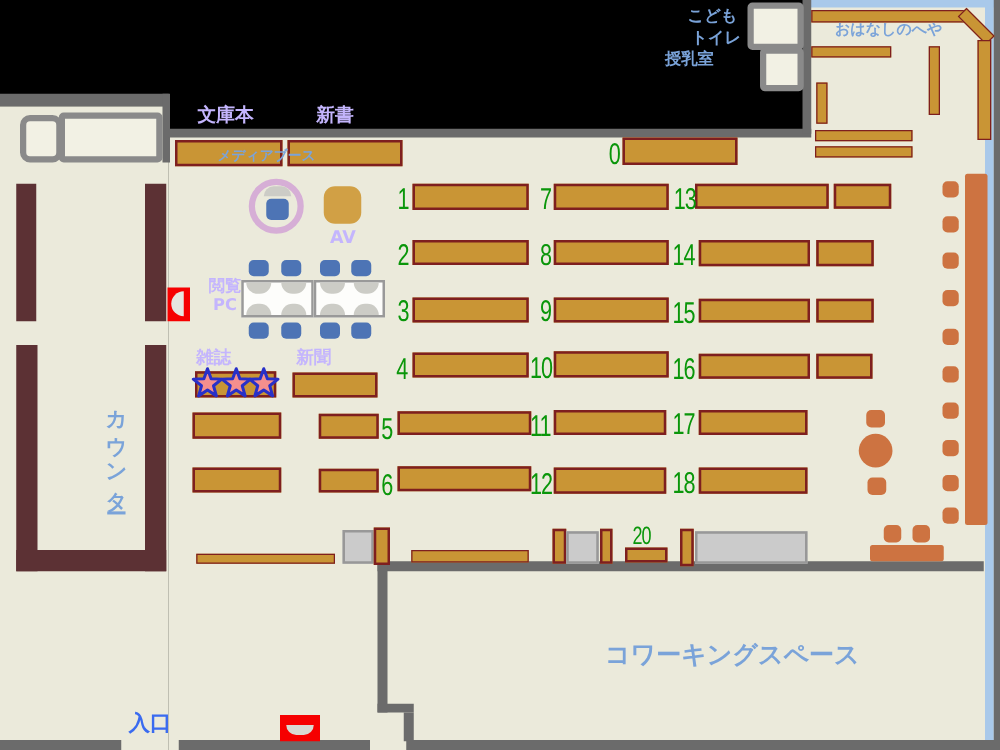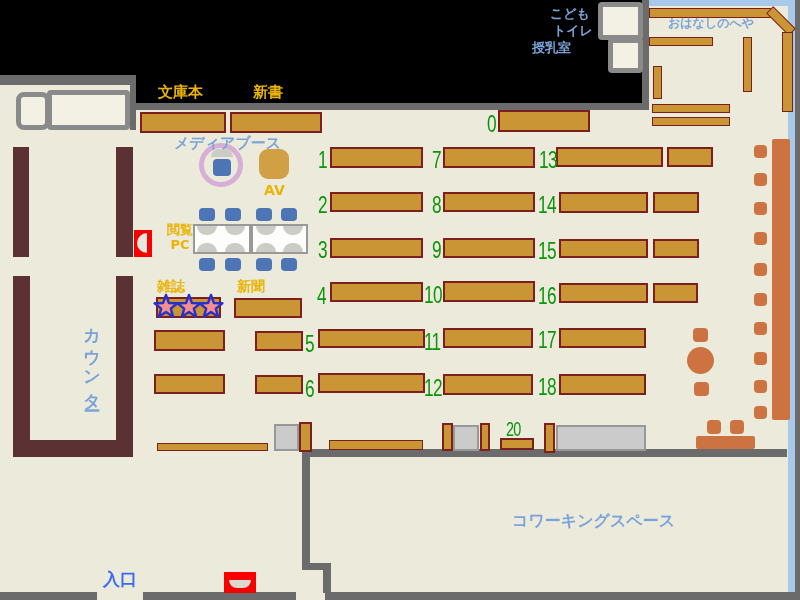--- a/index.html
+++ b/index.html
@@ -10,21 +10,21 @@
   .wall{background:#6b6b6b;}
   .shelf{background:#c99535;border:2px solid #7e1f1f;box-sizing:border-box;}
   .counter{background:#5c3134;}
   .graybox{background:#cbcbcb;border:2px solid #989898;box-sizing:border-box;}
   .whitebox{background:#f2f1e4;border:5px solid #8a8a8a;border-radius:8px;box-sizing:border-box;}
   .seat{background:#cd7341;border-radius:4px;}
   .chair{background:#4d74b5;border-radius:4px;}
   .bluestrip{background:#a9c9ea;}
   .redbox{background:#f60000;}
   .lbl{white-space:nowrap;line-height:1.15;}
-  .green{color:#eab308;font-weight:bold;}
+  .green{color:#c4b5fd;font-weight:bold;}
   .lblue{color:#7aa3d9;font-weight:bold;}
   .entr{color:#3a6bf0;font-weight:bold;}
   .num{color:#0a960a;font-size:24px;line-height:1;font-family:"Liberation Sans",sans-serif;
        transform:scaleX(0.72);transform-origin:left top;letter-spacing:-1px;white-space:nowrap;}
   .pcmark-top{background:#ccccc6;border-radius:0 0 10px 10px;}
   .pcmark-bot{background:#ccccc6;border-radius:10px 10px 0 0;}
   .whitetable{background:#fdfdfb;border:2px solid #999;box-sizing:border-box;}
 </style>
 </head>
 <body>
@@ -174,34 +174,34 @@
   <div class="abs shelf" style="left:765px;top:16px;width:32px;height:10px;border-width:1px;transform:rotate(45deg);"></div>
   <div class="abs shelf" style="left:782px;top:32px;width:11px;height:80px;border-width:1px;"></div>
   <div class="abs shelf" style="left:649px;top:37px;width:64px;height:9px;border-width:1px;"></div>
   <div class="abs shelf" style="left:743px;top:37px;width:9px;height:55px;border-width:1px;"></div>
   <div class="abs shelf" style="left:653px;top:66px;width:9px;height:33px;border-width:1px;"></div>
   <div class="abs shelf" style="left:652px;top:104px;width:78px;height:9px;border-width:1px;"></div>
   <div class="abs shelf" style="left:652px;top:117px;width:78px;height:9px;border-width:1px;"></div>
 
   <div class="abs lbl green" style="left:158px;top:84px;font-size:15px;">文庫本</div>
   <div class="abs lbl green" style="left:253px;top:84px;font-size:15px;">新書</div>
-  <div class="abs lbl lblue" style="left:174px;top:135px;font-size:15px;">メディアブース</div>
+  <div class="abs lbl lblue" style="left:174px;top:119px;font-size:11px;">メディアブース</div>
   <div class="abs lbl green" style="left:264px;top:182px;font-size:14px;">AV</div>
   <div class="abs lbl green" style="left:164px;top:223px;font-size:13px;width:32px;text-align:center;">
     <div>閲覧</div>
     <div>PC</div>
   </div>
   <div class="abs lbl green" style="left:157px;top:278px;font-size:14px;">雑誌</div>
   <div class="abs lbl green" style="left:237px;top:278px;font-size:14px;">新聞</div>
   <div class="abs lbl lblue" style="left:82px;top:316px;font-size:17px;writing-mode:vertical-rl;letter-spacing:2px;">カウンター</div>
   <div class="abs lbl lblue" style="left:550px;top:7px;font-size:13px;">こども</div>
   <div class="abs lbl lblue" style="left:553px;top:24px;font-size:13px;">トイレ</div>
   <div class="abs lbl lblue" style="left:532px;top:41px;font-size:13px;">授乳室</div>
   <div class="abs lbl lblue" style="left:668px;top:17px;font-size:12px;">おはなしのへや</div>
-  <div class="abs lbl lblue" style="left:512px;top:512px;font-size:16px;">コワーキングスペース</div>
+  <div class="abs lbl lblue" style="left:484px;top:512px;font-size:20px;">コワーキングスペース</div>
   <div class="abs lbl entr" style="left:103px;top:570px;font-size:17px;">入口</div>
 
   <div class="abs num" style="left:487px;top:112px;">0</div>
   <div class="abs num" style="left:318px;top:148px;">1</div>
   <div class="abs num" style="left:318px;top:193px;">2</div>
   <div class="abs num" style="left:318px;top:238px;">3</div>
   <div class="abs num" style="left:317px;top:284px;">4</div>
   <div class="abs num" style="left:305px;top:332px;">5</div>
   <div class="abs num" style="left:305px;top:377px;">6</div>
   <div class="abs num" style="left:432px;top:148px;">7</div>

